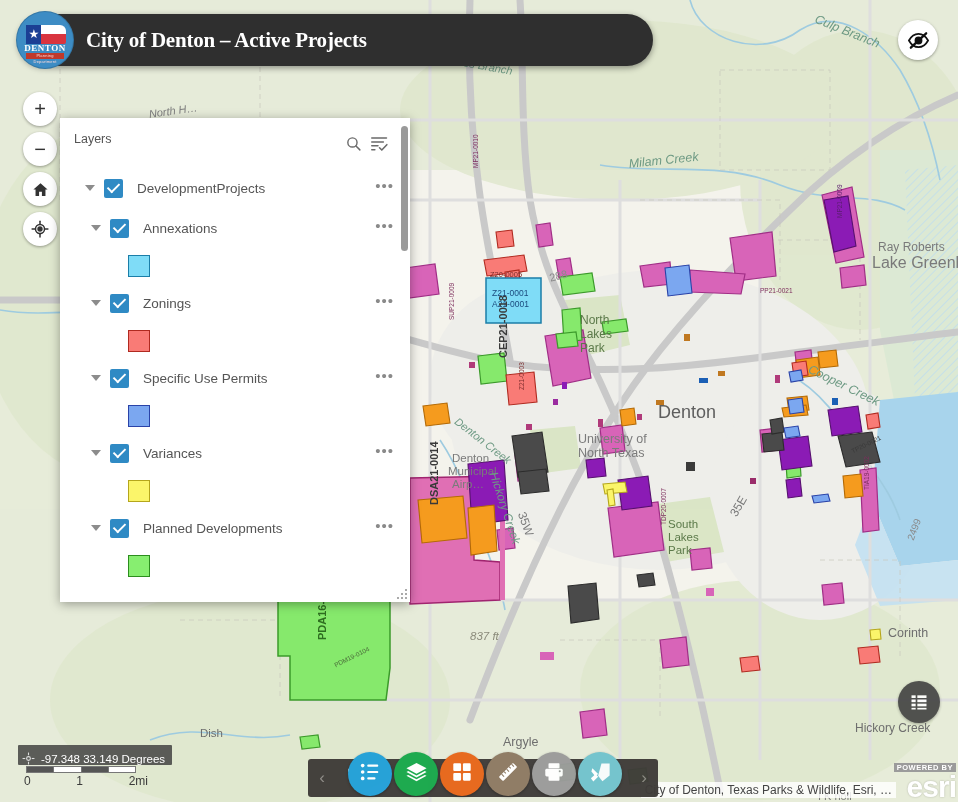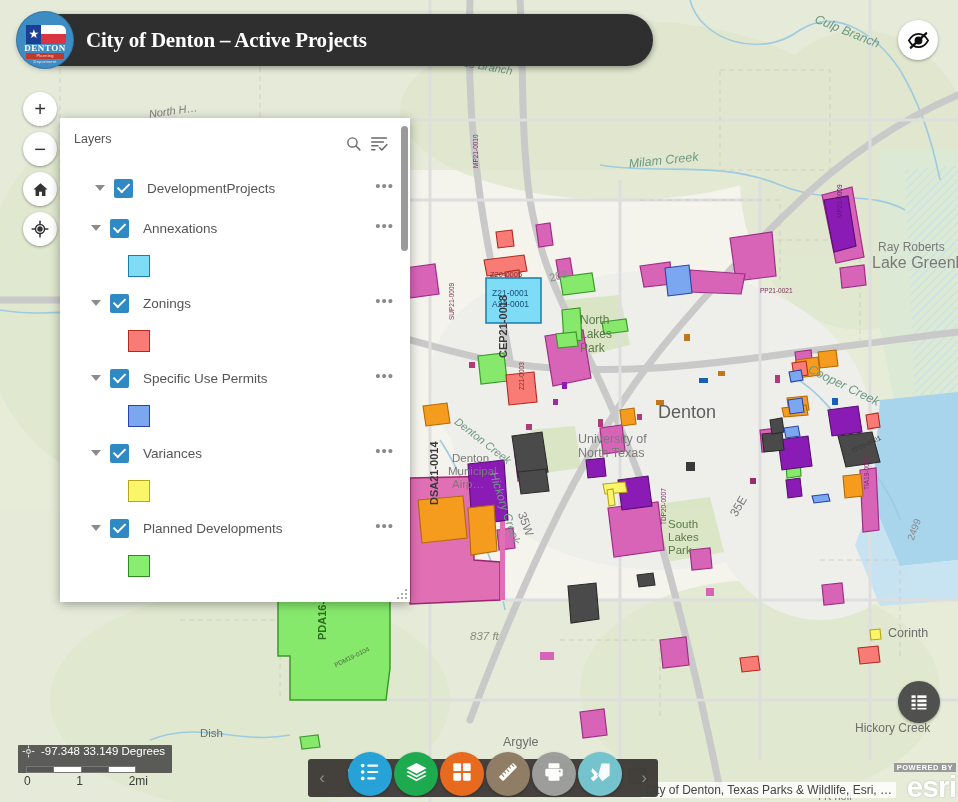--- a/index.html
+++ b/index.html
@@ -144,21 +144,21 @@
     padding: 14px 18px 8px 14px;
     border-bottom: none;
   }
   #layers-label { font-size: 12.5px; color: #555; flex: 1; }
   .tool-icon { width: 26px; height: 22px; display: flex; align-items: center; justify-content: center; cursor: pointer; color: #666; }
   #layer-tree { padding: 6px 0 0 0; }
   .layer-row {
     display: flex; align-items: center;
     height: 40px; padding-left: 14px; padding-right: 16px;
   }
-  .layer-row.indent-0 { padding-left: 32px; }
+  .layer-row.indent-0 { padding-left: 22px; }
   .layer-row.indent-1 { padding-left: 28px; }
   .arrow-toggle {
     width: 16px; display: flex; align-items: center; justify-content: center;
     cursor: pointer;
   }
   .arrow-toggle .tri {
     width: 0; height: 0;
     border-left: 5px solid transparent;
     border-right: 5px solid transparent;
     border-top: 6px solid #8c8c8c;
@@ -233,23 +233,23 @@
   }
   #tb-dot {
     position: absolute; left: 12px; bottom: 5px;
     width: 5px; height: 5px; border-radius: 50%; background: #fff;
   }
   .tb-sep { position: absolute; left: 0; top: 6px; bottom: 6px; width: 1px; background: #5d5955; }
 
   
   #coord-widget {
     position: absolute; left: 18px; top: 745px;
-    display: flex; align-items: flex-start;
+    display: flex; align-items: flex-end;
     background: rgba(60,60,60,.82); color: #fff;
-    height: 28px; padding: 0 7px 0 4px;
+    height: 20px; padding: 0 7px 0 4px;
     font-size: 11.5px; z-index: 32;
     border-radius: 1px;
   }
   #coord-icon { margin-right: 6px; display: flex; align-items: center; }
   #scale-bar {
     position: absolute; left: 26px; top: 766px;
     z-index: 32; width: 110px;
   }
   #scale-bar-graphic {
     height: 7px; width: 110px;

